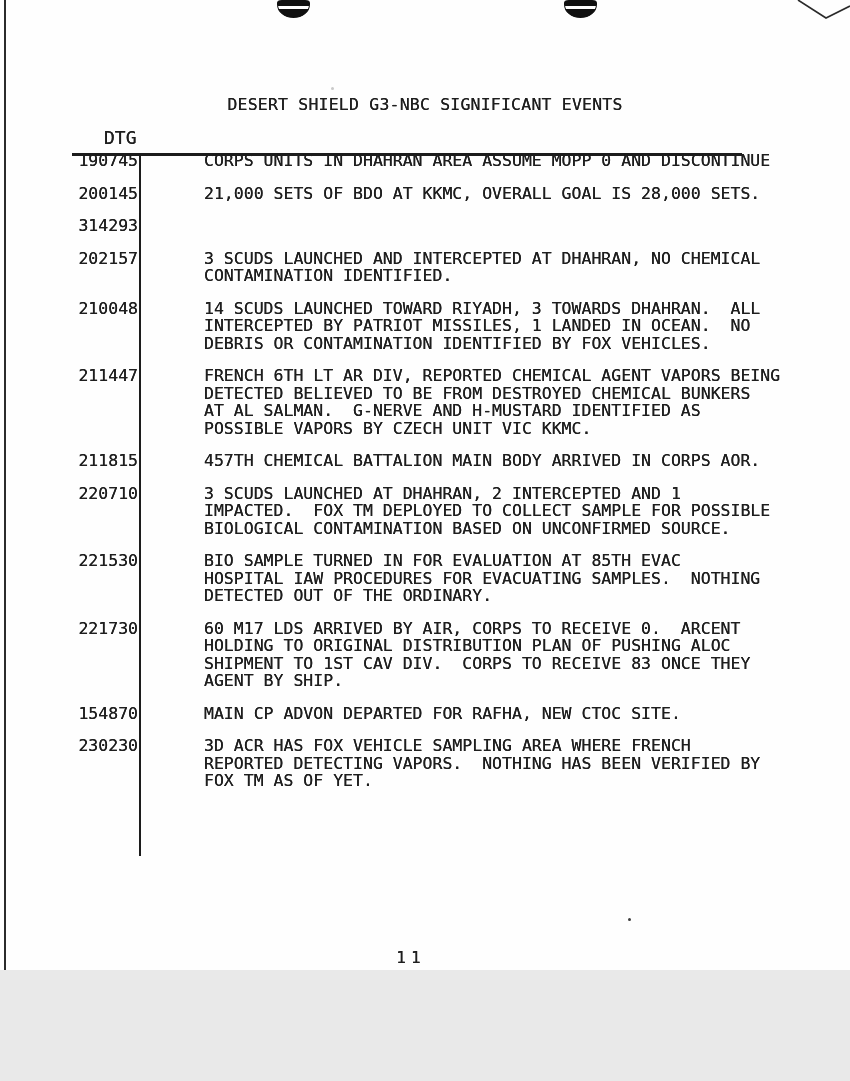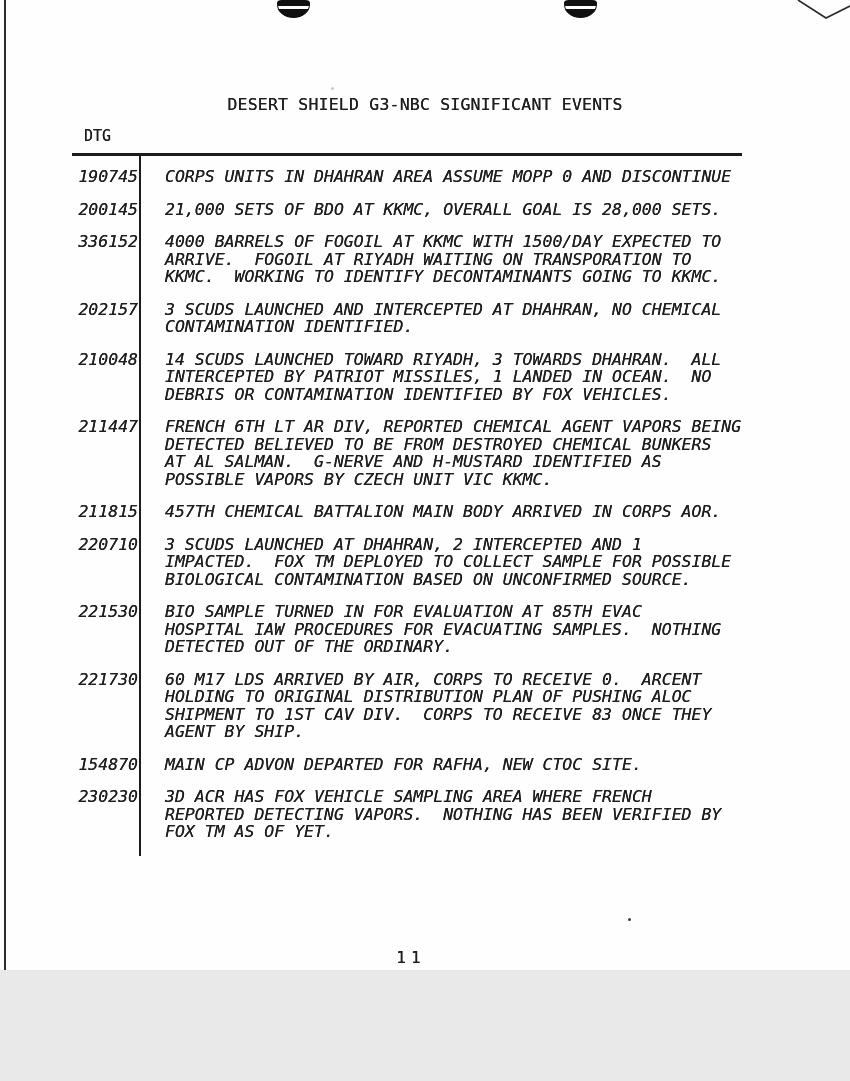--- a/index.html
+++ b/index.html
@@ -79,62 +79,62 @@
     left: 0; top: 95px;
     width: 850px;
     text-align: center;
     font-size: 16.5px;
     letter-spacing: 0.2px;
     white-space: pre;
     text-shadow: 0 0 0.5px currentColor;
   }
   .dtg-header {
     position: absolute;
-    left: 84px; top: 127px;
-    font-size: 15px;
+    left: 104px; top: 127px;
+    font-size: 18px;
     text-shadow: 0 0 0.5px currentColor;
     text-align: center;
   }
   .hrule {
     position: absolute;
     left: 72px; top: 153px;
     width: 670px; height: 3px;
     background: #1c1c1c;
   }
   .vrule {
     position: absolute;
     left: 139px; top: 156px;
     width: 2px; height: 700px;
     background: #1c1c1c;
   }
   .events {
     position: absolute;
-    left: 0; top: 168px;
+    left: 0; top: 152px;
     width: 790px;
-    font-style: italic;
   }
   .row {
     display: flex;
     align-items: flex-start;
     margin-bottom: 15px;
     font-size: 16.5px;
     line-height: 17.5px;
     text-shadow: 0 0 0.5px currentColor;
   }
   .dtg-cell {
     flex: none;
     width: 138px;
     text-align: right;
     white-space: pre;
   }
   .text-cell {
     margin-left: 27px;
   }
   .text-line {
     white-space: pre;
+    margin-left: 39px;
   }
   .page-number {
     position: absolute;
     left: 0; top: 948px;
     width: 822px;
     text-align: center;
     font-size: 16px;
     letter-spacing: 5px;
     text-shadow: 0 0 0.5px currentColor;
   }
@@ -169,26 +169,21 @@
   </div>
 
   <div class="row">
     <div class="dtg-cell">200145</div>
     <div class="text-cell">
           <div class="text-line">21,000 SETS OF BDO AT KKMC, OVERALL GOAL IS 28,000 SETS.</div>
         </div>
   </div>
 
   <div class="row">
-    <div class="dtg-cell">336152</div>
-    <div class="text-cell">
-          <div class="text-line">4000 BARRELS OF FOGOIL AT KKMC WITH 1500/DAY EXPECTED TO</div>
-          <div class="text-line">ARRIVE.  FOGOIL AT RIYADH WAITING ON TRANSPORATION TO</div>
-          <div class="text-line">KKMC.  WORKING TO IDENTIFY DECONTAMINANTS GOING TO KKMC.</div>
-        </div>
+    <div class="dtg-cell">314293</div>
   </div>
 
   <div class="row">
     <div class="dtg-cell">202157</div>
     <div class="text-cell">
           <div class="text-line">3 SCUDS LAUNCHED AND INTERCEPTED AT DHAHRAN, NO CHEMICAL</div>
           <div class="text-line">CONTAMINATION IDENTIFIED.</div>
         </div>
   </div>
 

